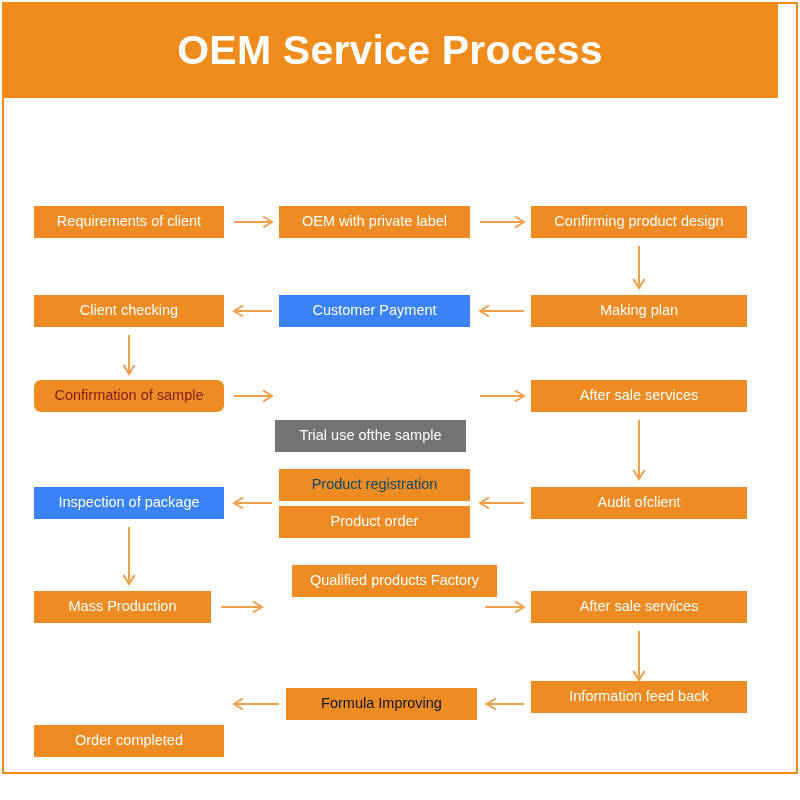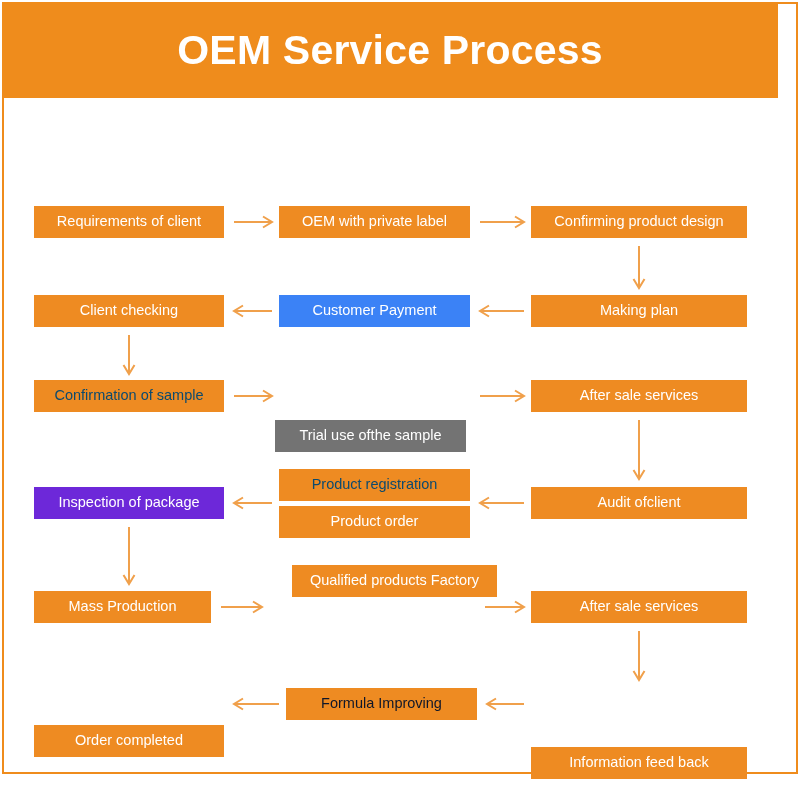--- a/index.html
+++ b/index.html
@@ -117,30 +117,30 @@
           </div>
           <div class="node" style="left: 44px; top: 305px; width: 190px; height: 32px; background: rgb(238, 139, 34); color: rgb(255, 255, 255);">
             <span>Client checking</span>
           </div>
           <div class="node" style="left: 289px; top: 305px; width: 191px; height: 32px; background: #3b82f6; color: rgb(255, 255, 255);">
             <span>Customer Payment</span>
           </div>
           <div class="node" style="left: 541px; top: 305px; width: 216px; height: 32px; background: rgb(238, 139, 34); color: rgb(255, 255, 255);">
             <span>Making plan</span>
           </div>
-          <div class="node" style="left: 44px; top: 390px; width: 190px; height: 32px; background: rgb(238, 139, 34); color: #0c4a6e;">
+          <div class="node" style="left: 44px; top: 390px; width: 190px; height: 32px; background: rgb(238, 139, 34); color: #7f1d1d; border-radius: 7px;">
             <span>Confirmation of sample</span>
           </div>
           <div class="node" style="left: 285px; top: 390px; width: 191px; height: 32px; background: #737373; color: rgb(255, 255, 255); margin-top: 40px;">
             <span>Trial use ofthe sample</span>
           </div>
           <div class="node" style="left: 541px; top: 390px; width: 216px; height: 32px; background: rgb(238, 139, 34); color: rgb(255, 255, 255);">
             <span>After sale services</span>
           </div>
-          <div class="node" style="left: 44px; top: 497px; width: 190px; height: 32px; background: #6d28d9; color: rgb(255, 255, 255);">
+          <div class="node" style="left: 44px; top: 497px; width: 190px; height: 32px; background: #3b82f6; color: rgb(255, 255, 255);">
             <span>Inspection of package</span>
           </div>
           <div class="node" style="left: 289px; top: 479px; width: 191px; height: 32px; background: rgb(238, 139, 34); color: #0c4a6e;">
             <span>Product registration</span>
           </div>
           <div class="node" style="left: 289px; top: 516px; width: 191px; height: 32px; background: rgb(238, 139, 34); color: rgb(255, 255, 255);">
             <span>Product order</span>
           </div>
           <div class="node" style="left: 541px; top: 497px; width: 216px; height: 32px; background: rgb(238, 139, 34); color: rgb(255, 255, 255);">
             <span>Audit ofclient</span>
@@ -153,21 +153,21 @@
           </div>
           <div class="node" style="left: 541px; top: 601px; width: 216px; height: 32px; background: rgb(238, 139, 34); color: rgb(255, 255, 255);">
             <span>After sale services</span>
           </div>
           <div class="node" style="left: 44px; top: 735px; width: 190px; height: 32px; background: rgb(238, 139, 34); color: rgb(255, 255, 255);">
             <span>Order completed</span>
           </div>
           <div class="node" style="left: 296px; top: 698px; width: 191px; height: 32px; background: rgb(238, 139, 34); color: #0f172a;">
             <span>Formula Improving</span>
           </div>
-          <div class="node" style="left: 541px; top: 740px; width: 216px; height: 32px; background: rgb(238, 139, 34); color: rgb(255, 255, 255); margin-top: 17px;">
+          <div class="node" style="left: 541px; top: 674px; width: 216px; height: 32px; background: rgb(238, 139, 34); color: rgb(255, 255, 255); margin-top: 17px;">
             <span>Information feed back</span>
           </div>
           <div class="arrow" style="left: 244px; top: 222px; width: 38px; height: 20px;">
             <svg width="38" height="20">
               <g fill="none" stroke="#f0a04b" stroke-width="2">
                 <line x1="0" y1="10" x2="38" y2="10"></line>
                 <polyline points="29,4.5 38,10 29,15.5"></polyline>
               </g>
             </svg>
           </div>

